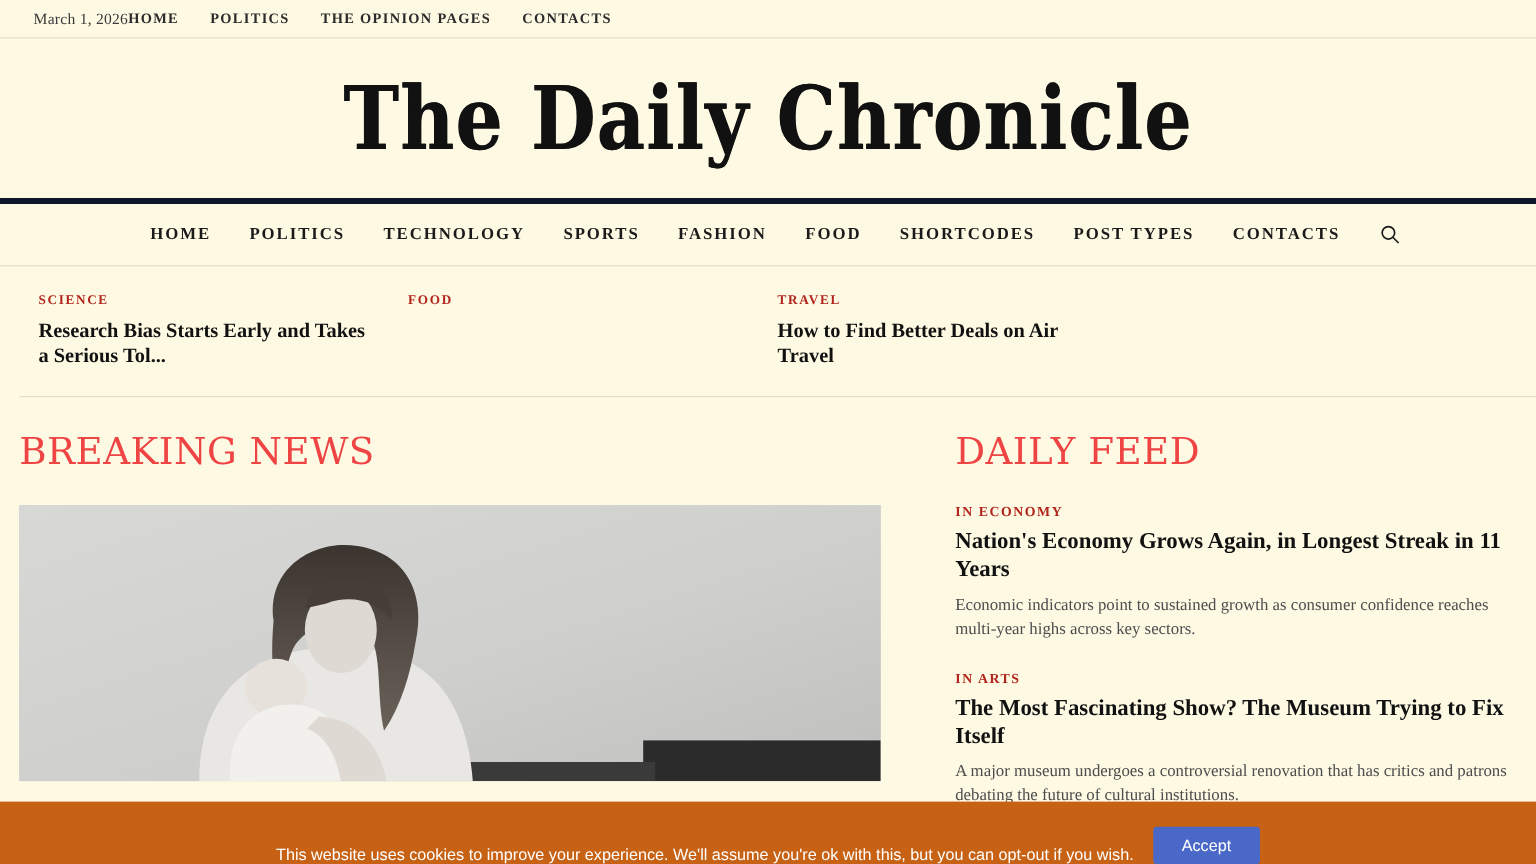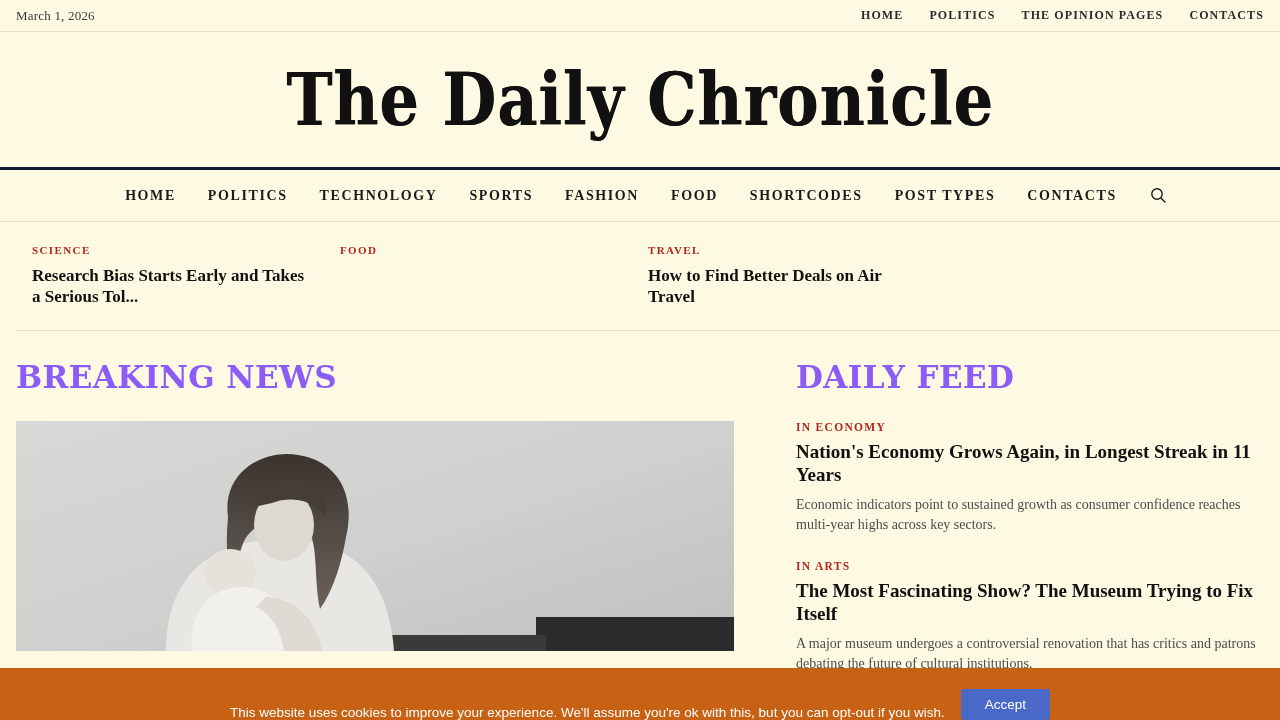--- a/index.html
+++ b/index.html
@@ -12,22 +12,21 @@
     color: #1a1a1a;
   }
 
   
   .topbar {
     height: 32px;
     background: #fdf9e3;
     border-bottom: 1px solid #e6e0c4;
     display: flex;
     align-items: center;
-    justify-content: space-between;
-    padding: 0 16px;
+    padding: 0 28px;
   }
   .topbar-date {
     font-family: "Liberation Serif", serif;
     font-size: 13px;
     color: #3a3a3a;
     letter-spacing: .2px;
   }
   .topnav {
     display: flex;
     align-items: center;
@@ -41,21 +40,21 @@
     text-decoration: none;
     font-weight: 700;
   }
 
   
   .masthead {
     height: 138px;
     display: flex;
     align-items: center;
     justify-content: center;
-    border-bottom: 3px solid #0f172a;
+    border-bottom: 5px solid #0f172a;
   }
   .masthead-title {
     font-family: "DejaVu Serif", serif;
     font-weight: 700;
     font-size: 62px;
     letter-spacing: 1px;
     color: #111;
     text-shadow: 0.5px 0 0 #111;
     font-style: normal;
     transform: scaleY(1.18);
@@ -116,24 +115,24 @@
 
   
   .content {
     display: grid;
     grid-template-columns: 724px 1fr;
     gap: 56px;
     padding: 28px 16px 0 16px;
   }
   .section-head {
     font-family: "DejaVu Serif", serif;
-    font-weight: 700;
+    font-weight: 400;
     font-size: 31px;
     letter-spacing: .4px;
-    color: #8b5cf6;
+    color: #ef4444;
     margin-bottom: 26px;
   }
 
   
   .hero {
     width: 718px;
     height: 230px;
     overflow: hidden;
     position: relative;
     background: #cfcfcf;

